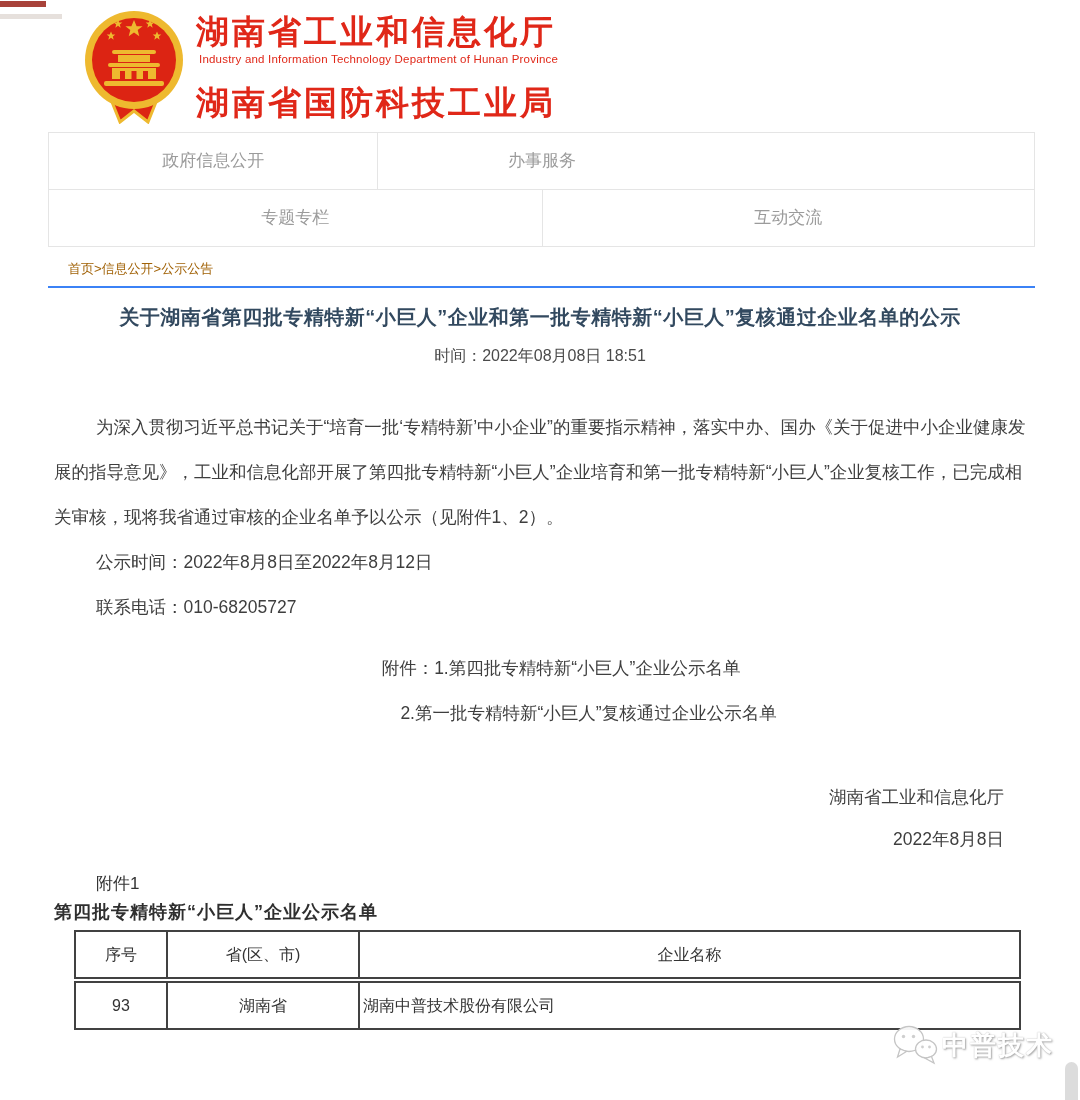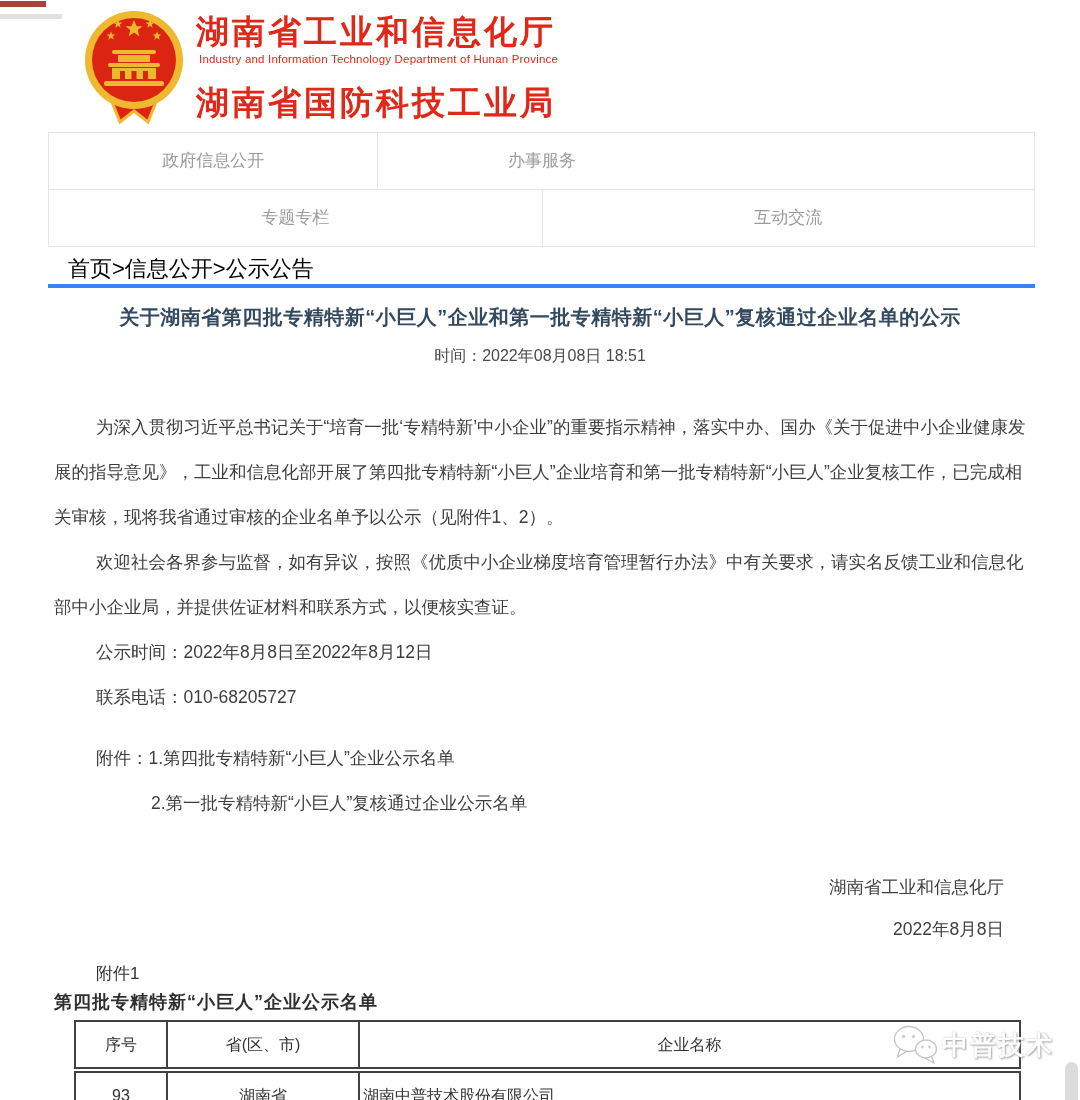--- a/index.html
+++ b/index.html
@@ -25,30 +25,30 @@
   .main-nav { margin-left:48px; width:987px; border:1px solid #e5e5e5; }
   .nav-row { display:grid; }
   .nav-row.row1 { grid-template-columns:1fr 1fr 1fr; border-bottom:1px solid #e5e5e5; }
   .nav-row.row2 { grid-template-columns:1fr 1fr; }
   .nav-item { display:block; text-align:center; line-height:56px; height:56px; font-size:17px;
               color:#9b9b9b; text-decoration:none; cursor:pointer; }
   .nav-row .nav-item + .nav-item { border-left:1px solid #e5e5e5; }
 
   
   .breadcrumb { margin-left:48px; width:987px; height:41px; line-height:44px; padding-left:20px;
-                font-size:22px; color:#000000; border-bottom:4px solid #3b82f6; cursor:pointer; }
+                font-size:13px; color:#a16207; border-bottom:2px solid #3b82f6; cursor:pointer; }
 
   
   .article-title { margin:16px 48px 0; text-align:center; font-size:20px; letter-spacing:0.5px;
                    color:#32495f; font-weight:bold; }
   .article-time { margin-top:15px; text-align:center; font-size:16px; color:#4a4a4a; }
 
   .article-body { margin:38px 48px 0; padding:0 6px; font-size:17.5px; color:#3e3e3e; line-height:45px; }
   .article-body p { text-indent:2.4em; }
-  .attachments { margin-top:16px; }
+  .attachments { margin-top:16px;text-align:center; }
   .attachments .att2 { text-indent:0; padding-left:97px; }
 
   .signature { margin-top:40px; text-align:right; padding-right:22px; line-height:42px;
                font-size:17.5px; color:#3e3e3e; }
 
   .annex-label { margin-top:12px; padding-left:42px; font-size:17px; color:#333333; line-height:24px; }
   .table-title { margin-top:4px; text-align:left; font-size:18px; font-weight:bold;
                  color:#2f2f2f; letter-spacing:1px; line-height:24px; }
 
   table.annex-table { margin:6px 0 0 20px; width:947px; border-collapse:collapse;
@@ -120,21 +120,20 @@
 </nav>
 
 <div class="breadcrumb">首页&gt;信息公开&gt;公示公告</div>
 
 <main>
   <h1 class="article-title">关于湖南省第四批专精特新“小巨人”企业和第一批专精特新“小巨人”复核通过企业名单的公示</h1>
   <div class="article-time">时间：2022年08月08日 18:51</div>
 
   <div class="article-body">
     <p>为深入贯彻习近平总书记关于“培育一批‘专精特新’中小企业”的重要指示精神，落实中办、国办《关于促进中小企业健康发展的指导意见》，工业和信息化部开展了第四批专精特新“小巨人”企业培育和第一批专精特新“小巨人”企业复核工作，已完成相关审核，现将我省通过审核的企业名单予以公示（见附件1、2）。</p>
-    <p>欢迎社会各界参与监督，如有异议，按照《优质中小企业梯度培育管理暂行办法》中有关要求，请实名反馈工业和信息化部中小企业局，并提供佐证材料和联系方式，以便核实查证。</p>
     <p>公示时间：2022年8月8日至2022年8月12日</p>
     <p>联系电话：010-68205727</p>
 
     <div class="attachments">
       <p><span>附件：</span><span>1.第四批专精特新“小巨人”企业公示名单</span></p>
       <p class="att2">2.第一批专精特新“小巨人”复核通过企业公示名单</p>
     </div>
 
     <div class="signature">
       <div>湖南省工业和信息化厅</div>

